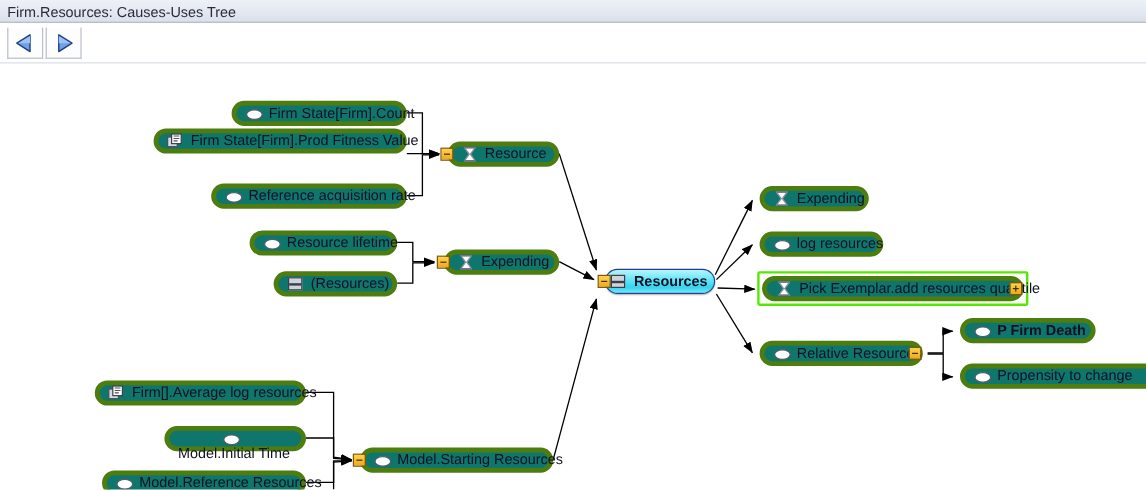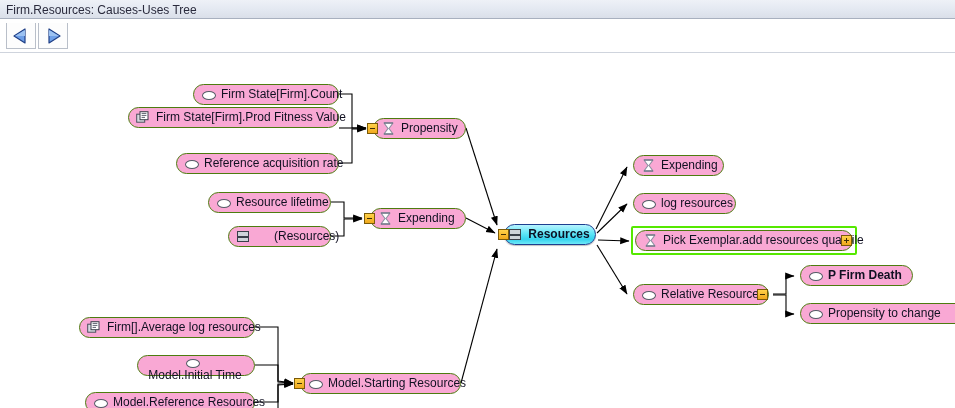--- a/index.html
+++ b/index.html
@@ -56,22 +56,22 @@
   
   #canvas{
     position:absolute;left:0;top:53px;width:955px;height:355px;background:#ffffff;
     overflow:hidden;
   }
   #edges{position:absolute;left:0;top:0;width:955px;height:355px;}
 
   
   .node{
     position:absolute;height:21px;box-sizing:border-box;
-    border:1px solid #4d7c0f;border-radius:11px;
-    background:#f9a8d4;
+    border:4px solid #4d7c0f;border-radius:11px;
+    background:#0f766e;
     display:flex;align-items:center;
     padding:0 9px 0 7px;
     white-space:nowrap;cursor:pointer;
     font-size:12px;color:#111122;
   }
   .node .nico{
     flex:0 0 auto;width:15px;height:13px;margin-right:5px;position:relative;
   }
   .node .ntxt{flex:0 0 auto;line-height:13px;}
 
@@ -221,32 +221,32 @@
         <span class="ntxt">Reference acquisition rate</span>
       </div>
       <div class="node" style="left: 373px; top: 65px; width: 93px;">
         <span class="nico">
           <span class="ic-hourglass"><svg width="11" height="13" viewBox="0 0 11 13">
               <path d="M1,1 L10,1 L6,6.5 L10,12 L1,12 L5,6.5 Z" fill="#ffffff" stroke="#8a8fa0" stroke-width="1.1" stroke-linejoin="round"></path>
               <path d="M1,1 L10,1" stroke="#6e7384" stroke-width="1.3"></path>
               <path d="M1,12 L10,12" stroke="#6e7384" stroke-width="1.3"></path>
             </svg></span>
         </span>
-        <span class="ntxt">Propensity</span>
+        <span class="ntxt">Resource</span>
       </div>
       <div class="tog" style="left: 367px; top: 70px;">
         <i></i>
       </div>
       <div class="node" style="left: 208px; top: 139px; width: 123px;">
         <span class="nico">
           <span class="ic-ellipse"></span>
         </span>
         <span class="ntxt">Resource lifetime</span>
       </div>
-      <div class="node" style="left: 228px; top: 173px; width: 103px; gap: 18px;">
+      <div class="node" style="left: 228px; top: 173px; width: 103px;">
         <span class="nico">
           <span class="ic-stock"></span>
         </span>
         <span class="ntxt">(Resources)</span>
       </div>
       <div class="node" style="left: 370px; top: 155px; width: 96px;">
         <span class="nico">
           <span class="ic-hourglass"><svg width="11" height="13" viewBox="0 0 11 13">
               <path d="M1,1 L10,1 L6,6.5 L10,12 L1,12 L5,6.5 Z" fill="#ffffff" stroke="#8a8fa0" stroke-width="1.1" stroke-linejoin="round"></path>
               <path d="M1,1 L10,1" stroke="#6e7384" stroke-width="1.3"></path>

